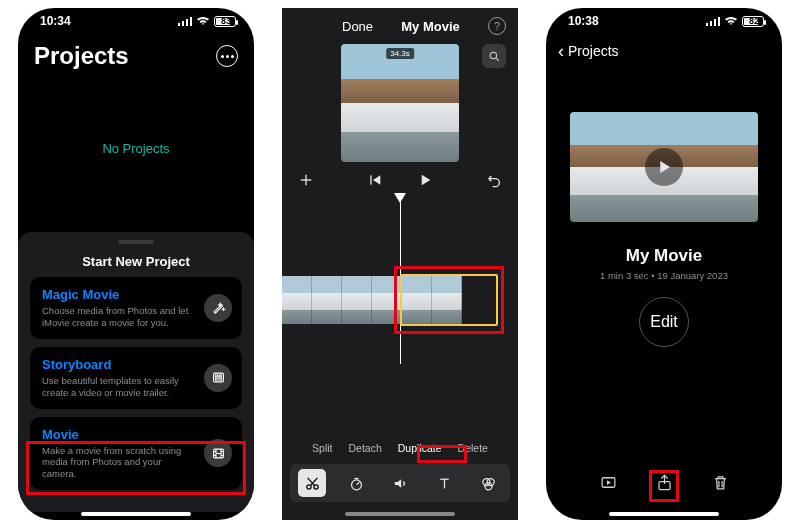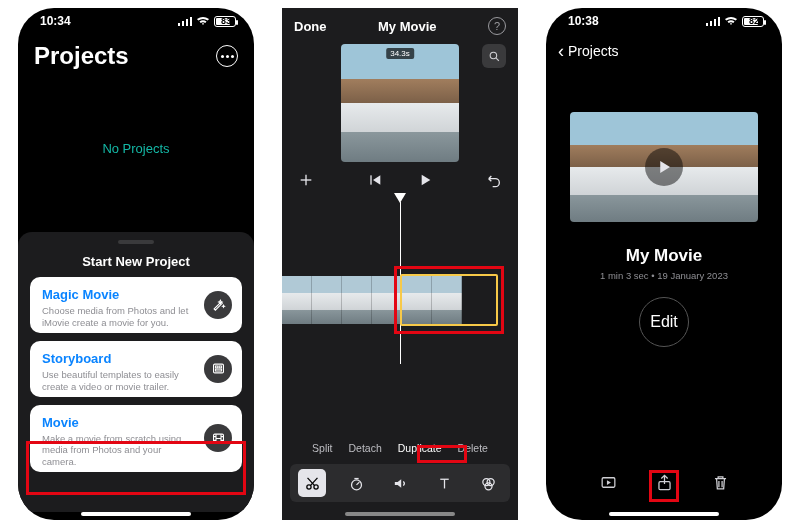--- a/index.html
+++ b/index.html
@@ -54,38 +54,38 @@
     border-top-right-radius:14px;
     padding:6px 0 0;
     position:absolute;
     bottom:8px; left:0; right:0;
     height:280px;
   }
   .sheet-handle{ width:36px; height:4px; background:#3a3a3c; border-radius:2px; margin:2px auto 6px;}
   .sheet-title{ text-align:center; font-size:13px; font-weight:600; padding:4px 0 8px;}
   .opt {
     margin:0 12px 8px;
-    background:#ffffff;
+    background:#000000;
     border-radius:10px;
-    padding:10px 48px 4px 12px;
+    padding:10px 48px 10px 12px;
     position:relative;
   }
   .opt .o-title{ font-size:13px; font-weight:600; color:#0a84ff; margin-bottom:3px;}
   .opt .o-desc{ font-size:9.5px; line-height:1.25; color:#8e8e93;}
   .opt .o-icon{
     position:absolute; right:10px; top:50%; transform:translateY(-50%);
     width:28px; height:28px; border-radius:50%;
     background:#3a3a3c; display:flex; align-items:center; justify-content:center;
   }
   .opt .o-icon svg { width:15px; height:15px; }
   .highlight-red{ position:absolute; border:3px solid #e30613; pointer-events:none; z-index:10;}
   .home-ind{ position:absolute; bottom:4px; left:50%; transform:translateX(-50%); width:110px; height:4px; background:#fff; border-radius:3px;}
   
   .ed-top { height:30px; display:flex; justify-content:space-between; align-items:center; padding:6px 12px 0; font-size:13px;}
-  .ed-top .done{ color:#fff; font-weight:700; }
+  .ed-top .done{ color:#fff; font-weight:400;margin-left:48px; }
   .ed-top .title{ font-weight:600; font-size:13px;}
   .qmark{ width:18px; height:18px; border:1.2px solid #9a9a9e; border-radius:50%; display:flex; align-items:center; justify-content:center; font-size:11px; color:#9a9a9e;}
   .preview-wrap{ display:flex; justify-content:center; padding:6px 0 0; position:relative;}
   .preview{
     width:118px; height:118px; border-radius:4px; position:relative; overflow:hidden;
     background: linear-gradient(#9ec5d8 0%, #9ec5d8 30%, #a07d5d 30%, #7c6048 50%, #e7eaec 50%, #d0d4d7 75%, #8a979c 75%, #6f7c82 100%);
   }
   .preview .dur{ position:absolute; top:4px; left:50%; transform:translateX(-50%); background:#000a; font-size:8px; padding:1px 4px; border-radius:2px;}
   .zoom-btn{ position:absolute; right:12px; top:6px; width:24px; height:24px; border-radius:6px; background:#3a3a3c; display:flex; align-items:center; justify-content:center;}
   .zoom-btn svg{ width:13px; height:13px; }

